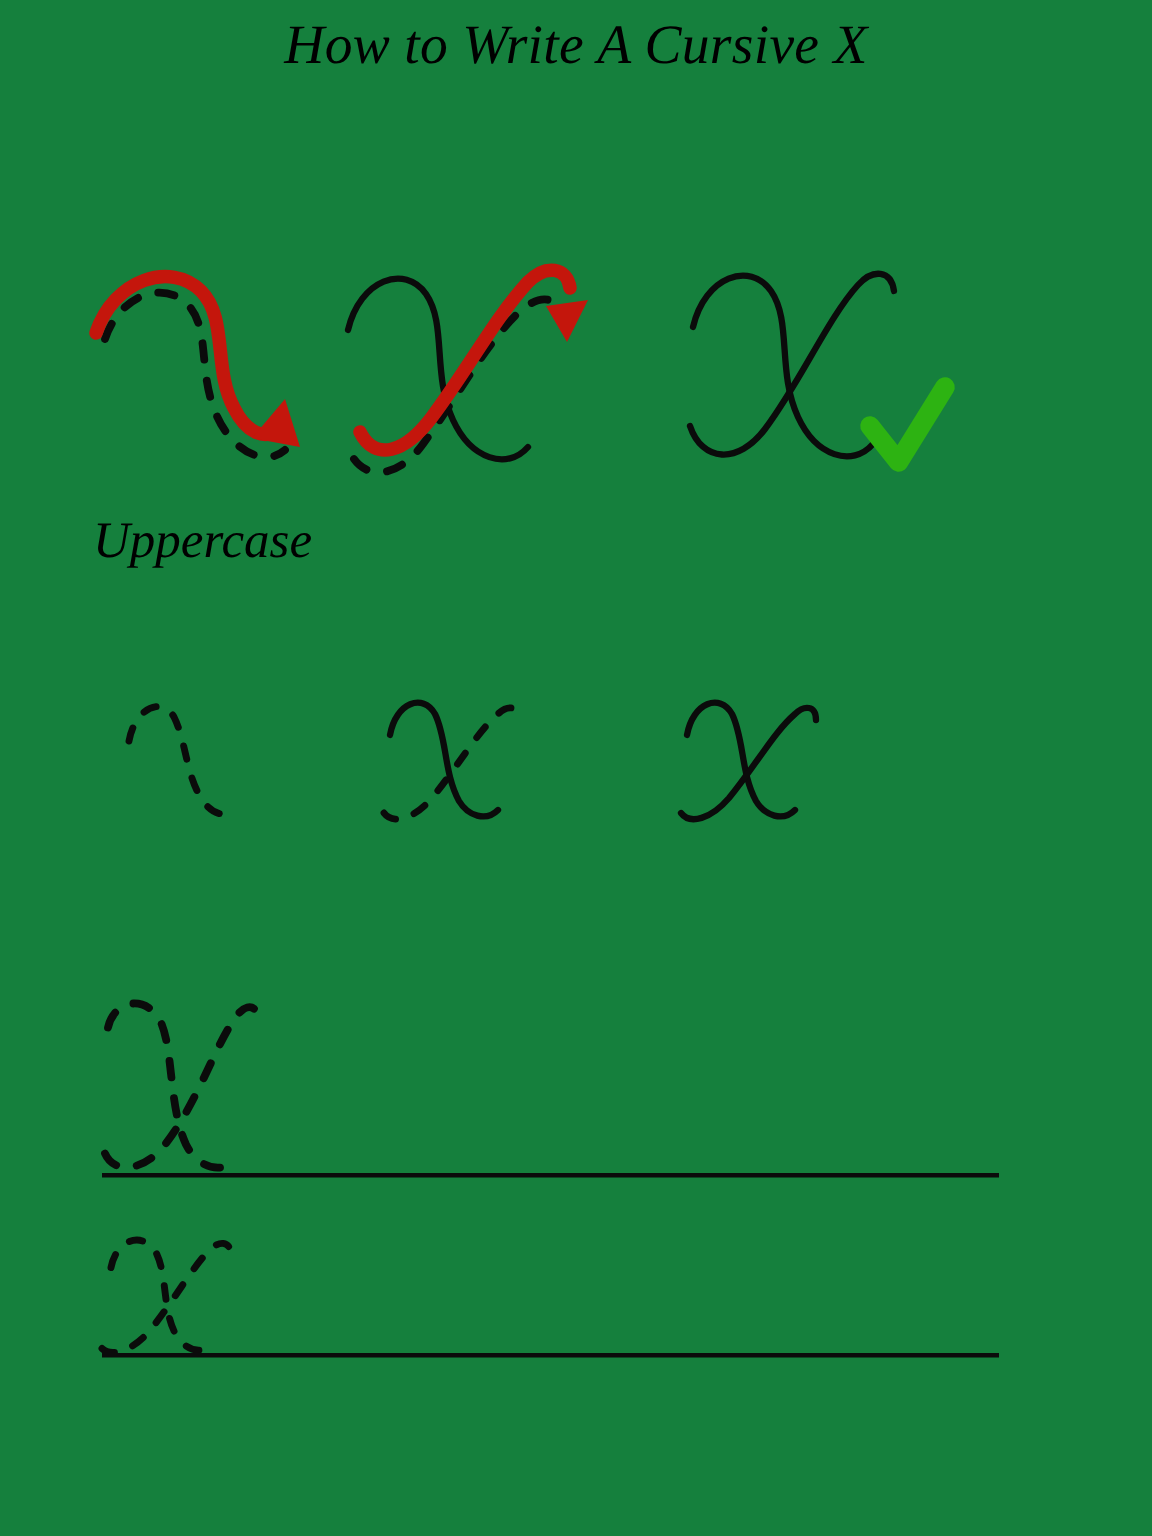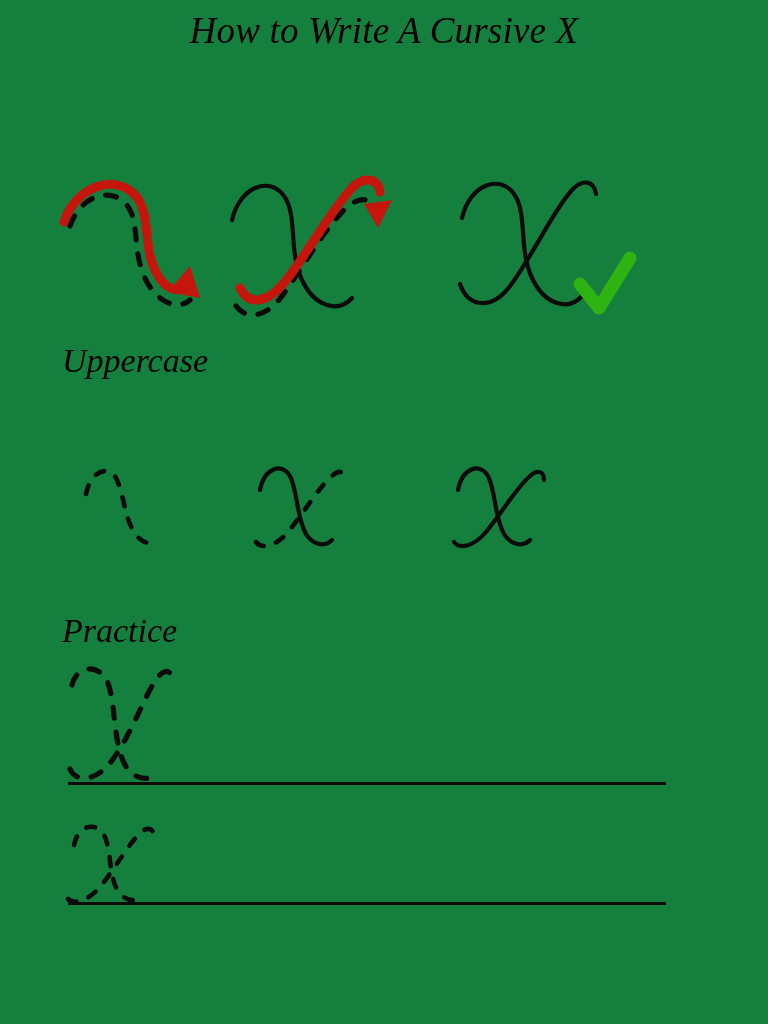--- a/index.html
+++ b/index.html
@@ -170,21 +170,20 @@
     </div>
 
     <div class="step" style="left:448px;">
       <svg width="130" height="110" viewBox="0 0 130 110">
         <path class="ink ink-solid" d="M10 40 C 14 18, 32 12, 40 26 C 48 42, 46 66, 56 84 C 62 94, 74 98, 82 90"></path>
         <path class="ink ink-solid" d="M6 92 C 12 100, 26 96, 38 82 C 56 60, 68 38, 82 26 C 88 20, 96 20, 96 30"></path>
       </svg>
     </div>
   </div>
 
-  <div class="section-heading" id="heading-practice">Practice</div>
 
   <div class="row" id="row-practice-1">
     <div class="practice-item">
       <svg width="120" height="132" viewBox="0 0 120 132">
         <path class="ink ink-dashed" d="M10 30 C 14 12, 34 8, 44 24 C 54 42, 50 82, 62 108 C 70 124, 86 128, 96 118"></path>
         <path class="ink ink-dashed" d="M8 114 C 14 128, 34 126, 48 108 C 70 80, 82 40, 96 22 C 102 14, 110 14, 110 26"></path>
       </svg>
     </div>
   </div>
   <div class="baseline" id="baseline-1"></div>

